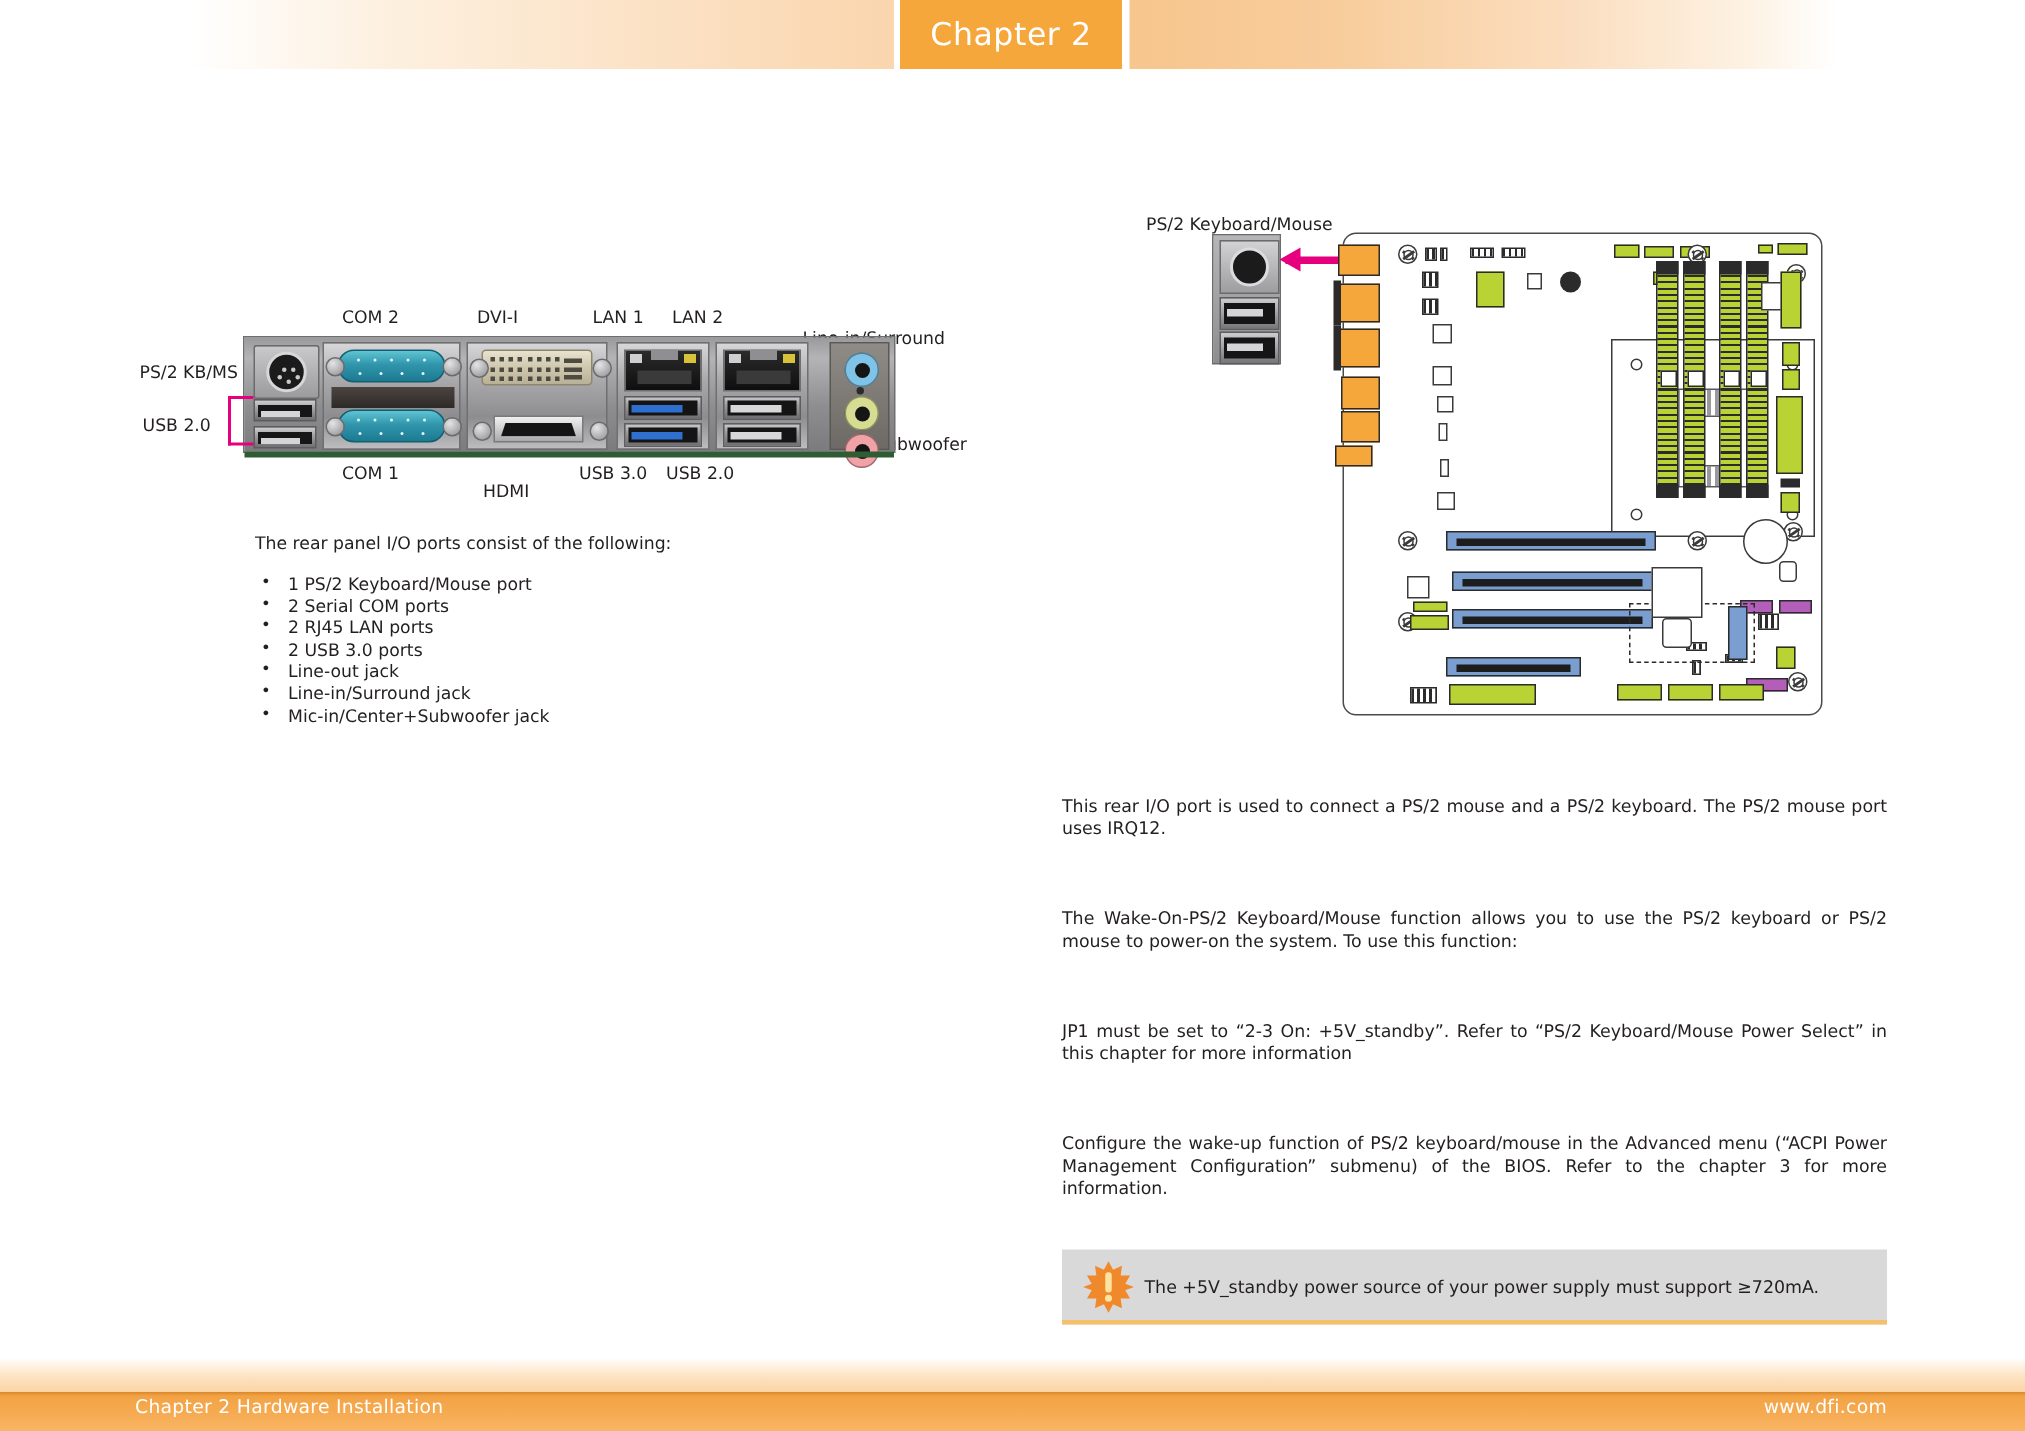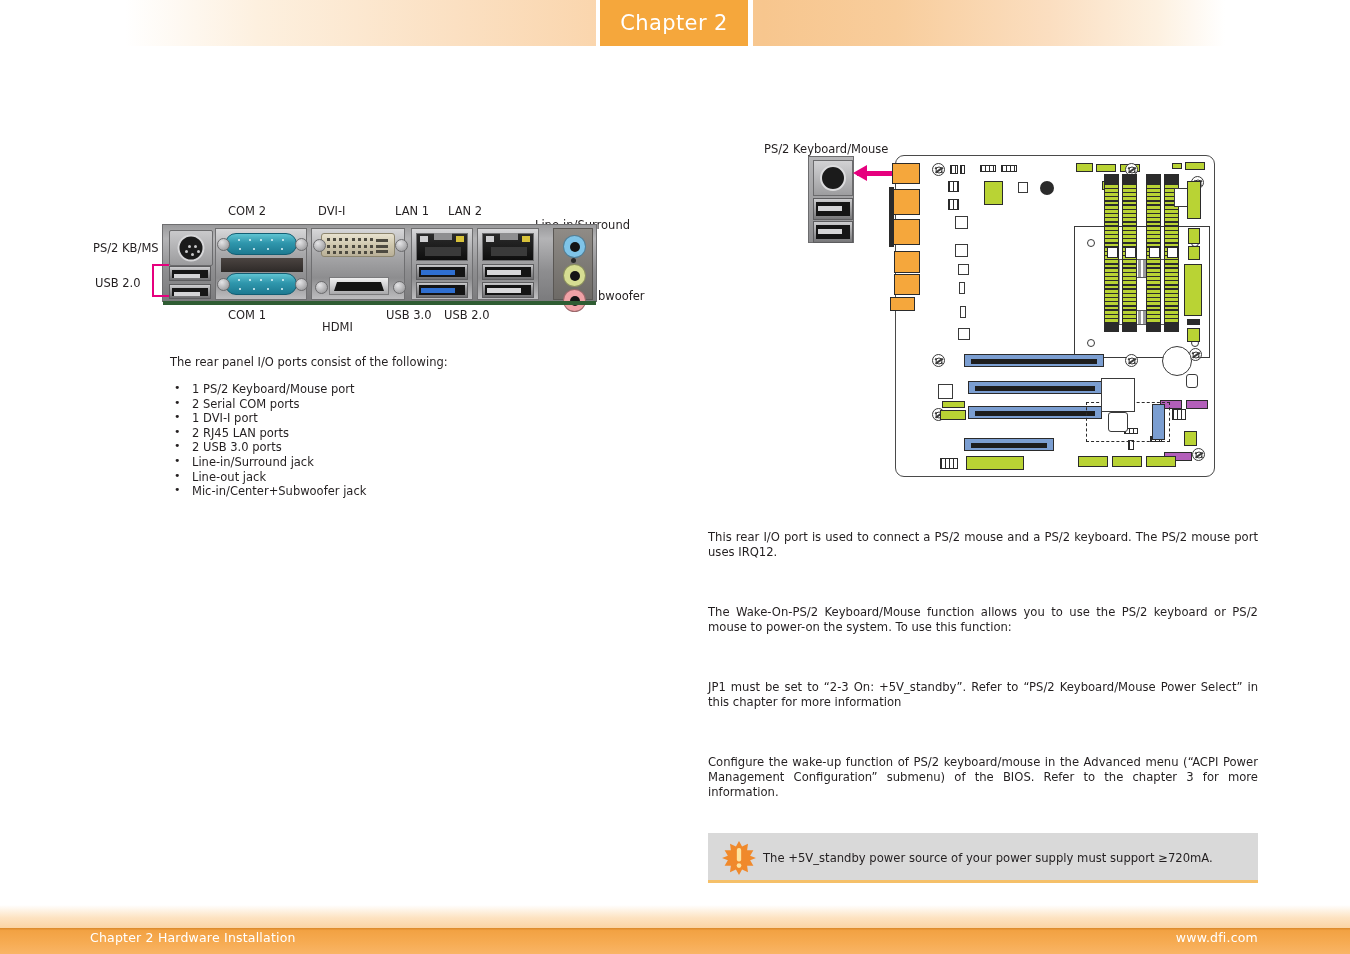--- a/index.html
+++ b/index.html
@@ -507,25 +507,24 @@
   </div>
 </div>
 
 <div class="pink-bracket"></div>
 
 <div class="body-text" style="left:170px;top:355px;width:430px;">The rear panel I/O ports consist of the following:</div>
 
 <ul class="bullets" style="position:absolute;left:170px;top:382px;width:430px;">
   <li>1 PS/2 Keyboard/Mouse port</li>
   <li>2 Serial COM ports</li>
-  <li>1 DVI-I port</li>
   <li>2 RJ45 LAN ports</li>
   <li>2 USB 3.0 ports</li>
+  <li>Line-out jack</li>
   <li>Line-in/Surround jack</li>
-  <li>Line-out jack</li>
   <li>Mic-in/Center+Subwoofer jack</li>
 </ul>
 
 <div class="mb-figure">
 
   <span class="io-note" style="left:4px;top:2px;">PS/2 Keyboard/Mouse</span>
 
   <div class="ps2-callout">
     <div class="c-ps2">
       <div class="c-ring"></div>

